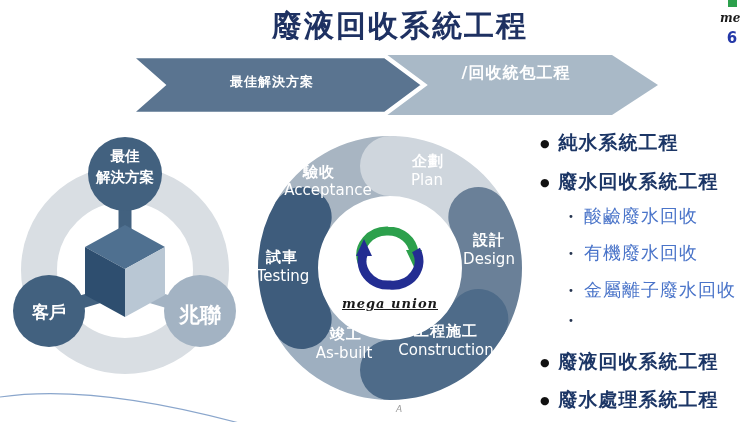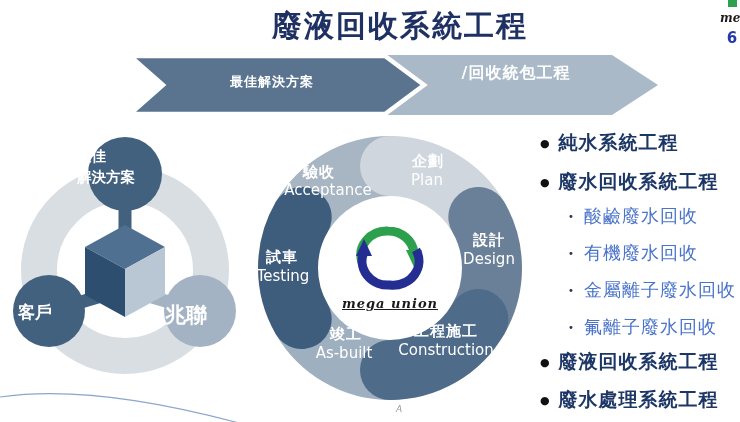--- a/index.html
+++ b/index.html
@@ -9,21 +9,21 @@
   .title { top:6px; left:60px; width:680px; text-align:center; font-size:30px; font-weight:bold;
            color:#1e3162; letter-spacing:2px; }
   .corner-green { left:728px; top:-2px; width:9px; height:9px; background:#2ca04c; }
   .corner-mega { left:720px; top:11px; font-style:italic; font-weight:bold; font-size:12px; color:#1b1b1b;
                  font-family:"DejaVu Serif","Liberation Serif",serif; white-space:nowrap; }
   .page-num { left:720px; top:29px; width:24px; text-align:center; font-weight:bold; font-size:15px; color:#2438a8; }
   svg.layer { position:absolute; left:0; top:0; }
   .banner-label { color:#fff; font-weight:bold; text-align:center; }
   .banner1-label { left:182px; top:73px; width:180px; font-size:13px; letter-spacing:1px; }
   .banner2-label { left:426px; top:61px; width:180px; font-size:16px; line-height:23px; letter-spacing:1px; }
-  .node-label { color:#fff; font-weight:bold; transform:translateX(-50%); }
+  .node-label { color:#fff; font-weight:bold; text-align:center; transform:translateX(-50%); }
   .trefoil-top { left:125px; top:146px; width:96px; font-size:14.5px; line-height:21px; }
   .trefoil-left { left:49px; top:301px; width:62px; font-size:17px; }
   .trefoil-right { left:200px; top:301px; width:70px; font-size:21px; }
   .cyc-label { color:#fff; text-align:center; transform:translate(-50%,-50%); white-space:nowrap; }
   .cyc-zh { font-size:15px; font-weight:bold; letter-spacing:1px; }
   .cyc-en { font-size:15px; }
   .logo-text { left:390px; top:296px; transform:translateX(-50%); font-style:italic; font-weight:bold;
                font-size:13px; color:#1a1a1a; letter-spacing:1px;
                font-family:"DejaVu Serif","Liberation Serif",serif; white-space:nowrap;text-decoration:underline; }
   .list-row { display:flex; align-items:center; white-space:nowrap; }
@@ -119,21 +119,20 @@
   <div class="abs list-row list-sub" style="top:241px">
     <span class="bullet">•</span>
     <span>有機廢水回收</span>
   </div>
   <div class="abs list-row list-sub" style="top:278px">
     <span class="bullet">•</span>
     <span>金屬離子廢水回收</span>
   </div>
   <div class="abs list-row list-sub" style="top:315px">
     <span class="bullet">•</span>
-    <span>氟離子廢水回收</span>
   </div>
   <div class="abs list-row list-main" style="top:349px">
     <span class="bullet">●</span>
     <span>廢液回收系統工程</span>
   </div>
   <div class="abs list-row list-main" style="top:387px">
     <span class="bullet">●</span>
     <span>廢水處理系統工程</span>
   </div>
 

